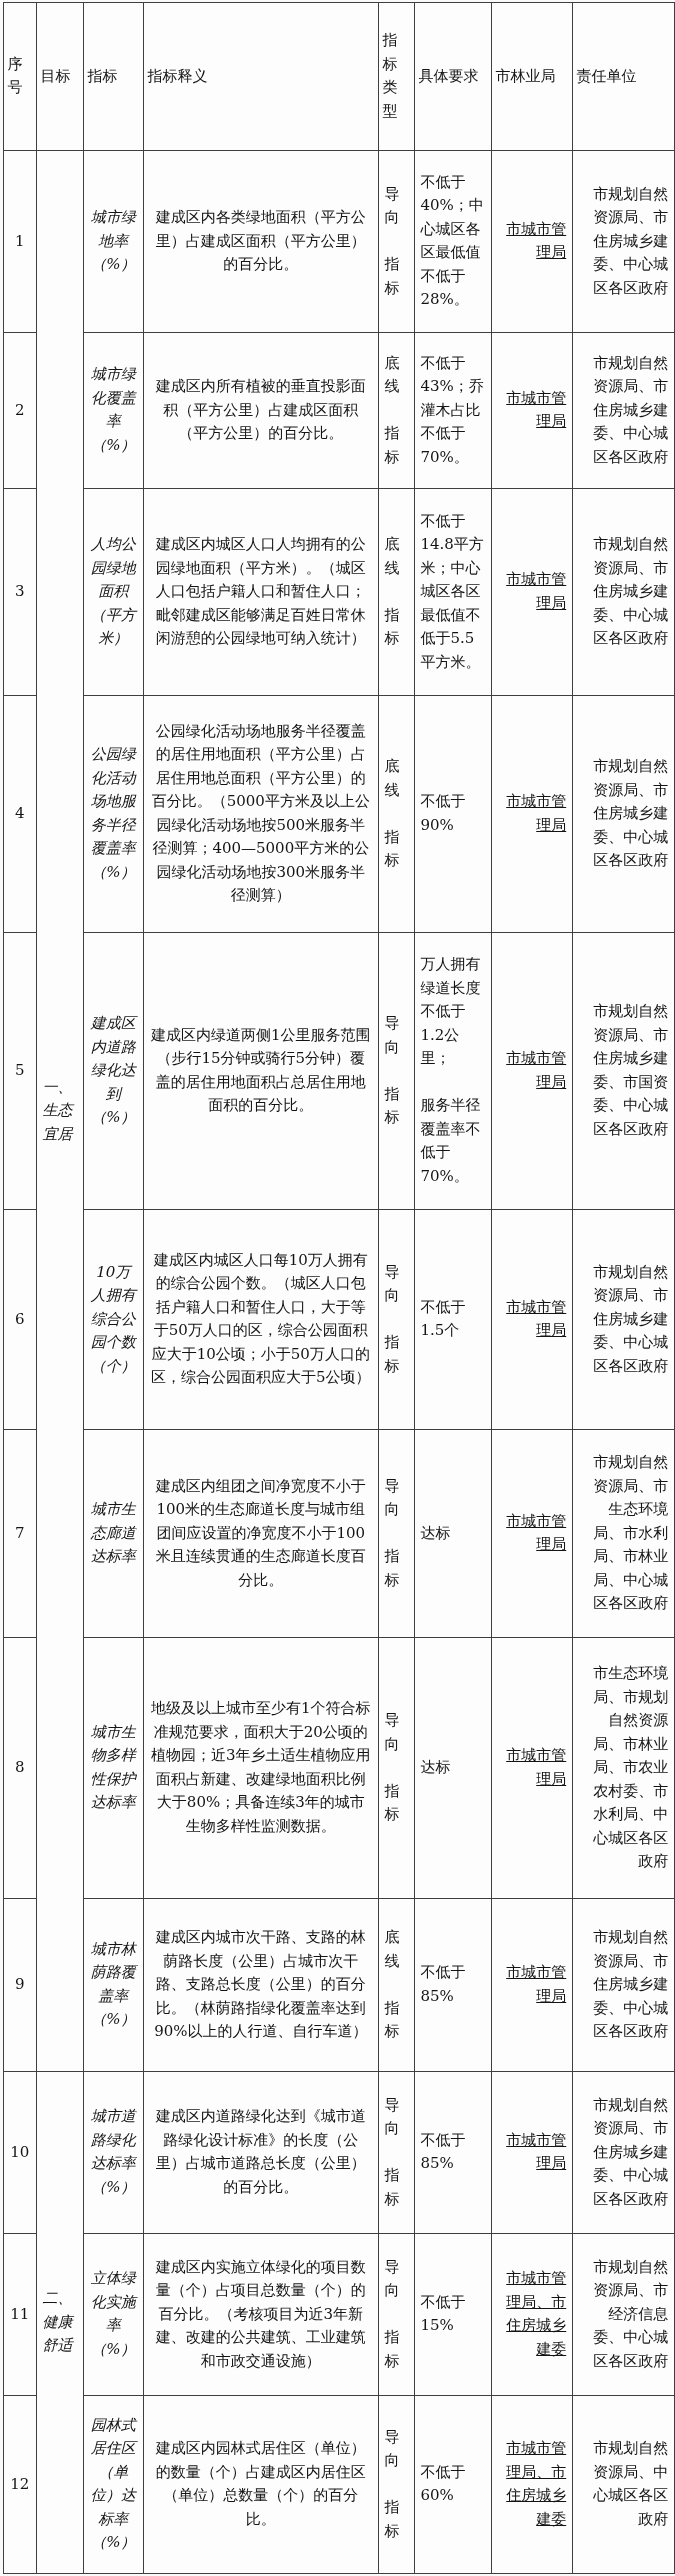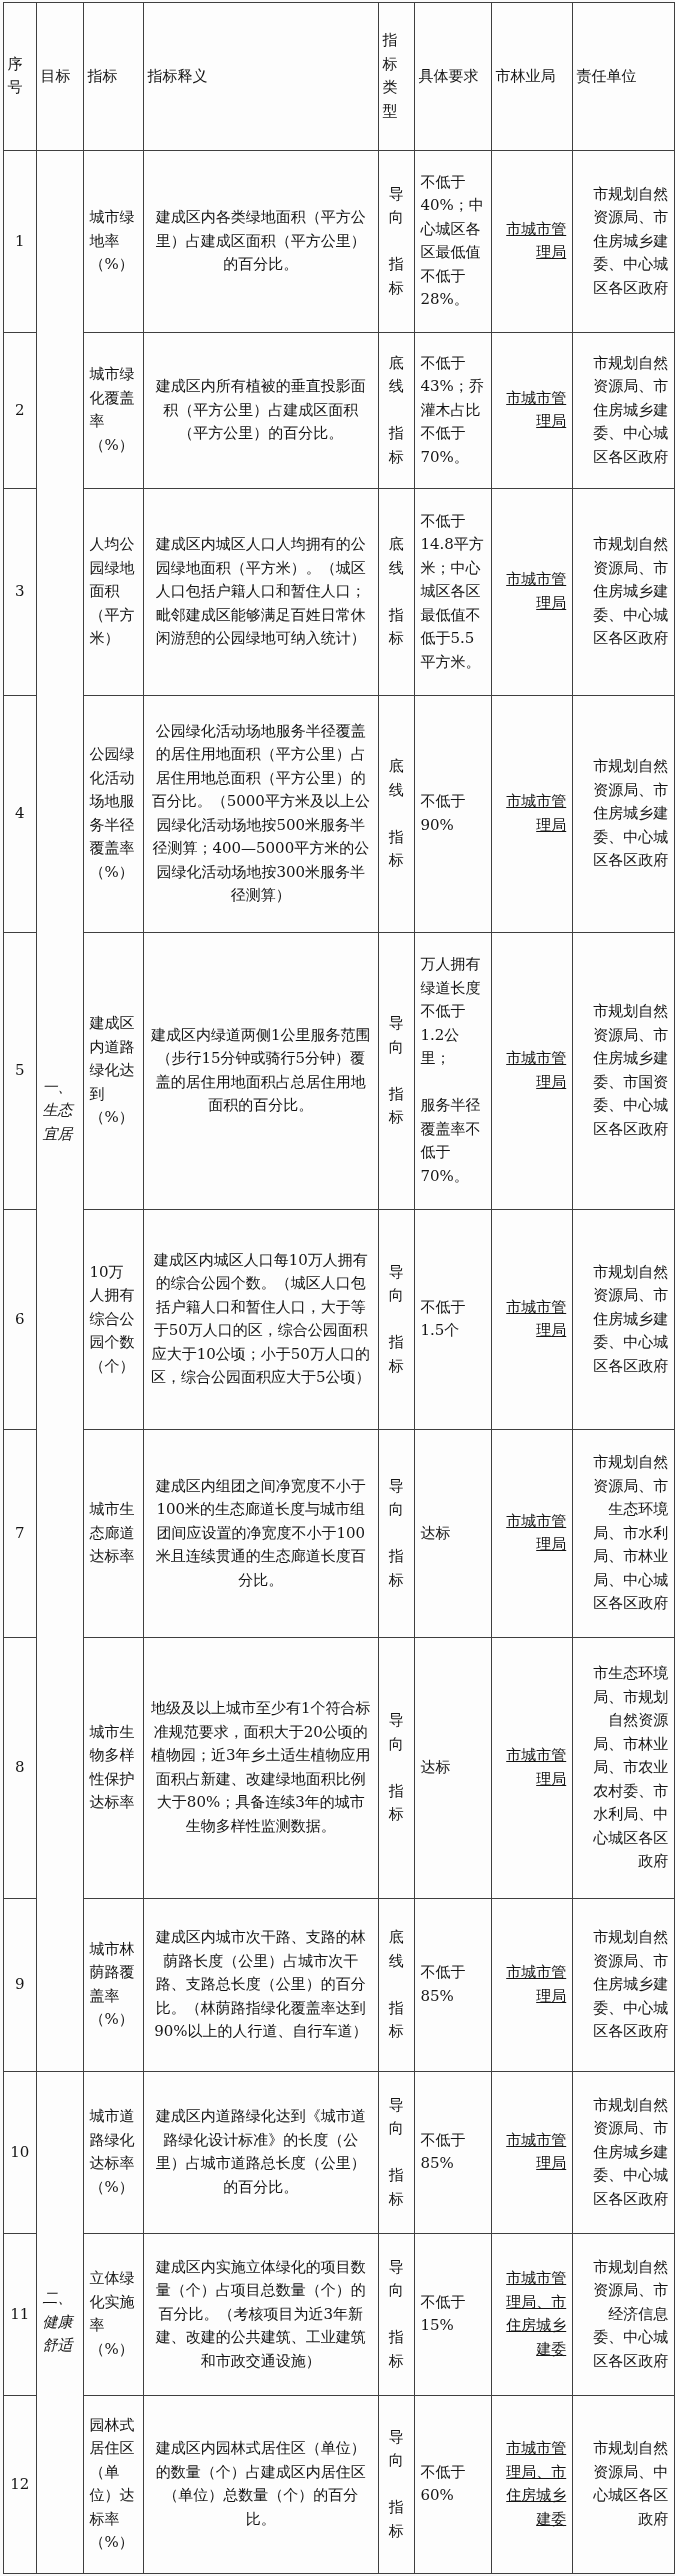--- a/index.html
+++ b/index.html
@@ -32,23 +32,23 @@
     white-space:pre-line;
     overflow:hidden;
     padding:1.9px 5.6px;
     box-sizing:border-box;
   }
   .doc-table th{ text-align:left; padding:1.9px 3.8px; }
   .c-no   { text-align:center; padding:1.9px 2.8px; }
   .c-goal { text-align:left; vertical-align:top; padding:1.9px 4.7px;font-style:italic; }
   .goal-1 { padding-top:343px; }
   .goal-2 { padding-top:124px; }
-  .c-ind  { text-align:left; padding:1.9px 3.8px; }
+  .c-ind  { text-align:center; padding:1.9px 3.8px;font-style:italic; }
   .c-def  { text-align:center; padding:1.9px 7.5px; }
-  .c-type { text-align:center; padding:1.9px 3.8px; }
+  .c-type { text-align:left; padding:1.9px 3.8px; }
   .c-req  { text-align:left; padding:1.9px 5.6px; }
   .c-lead { text-align:right; padding:1.9px 5.6px;text-decoration:underline; }
   .c-resp { text-align:right; padding:1.9px 7.5px; }
 </style>
 </head>
 <body>
 
 <div class="page">
 <table class="doc-table">
   <colgroup>

